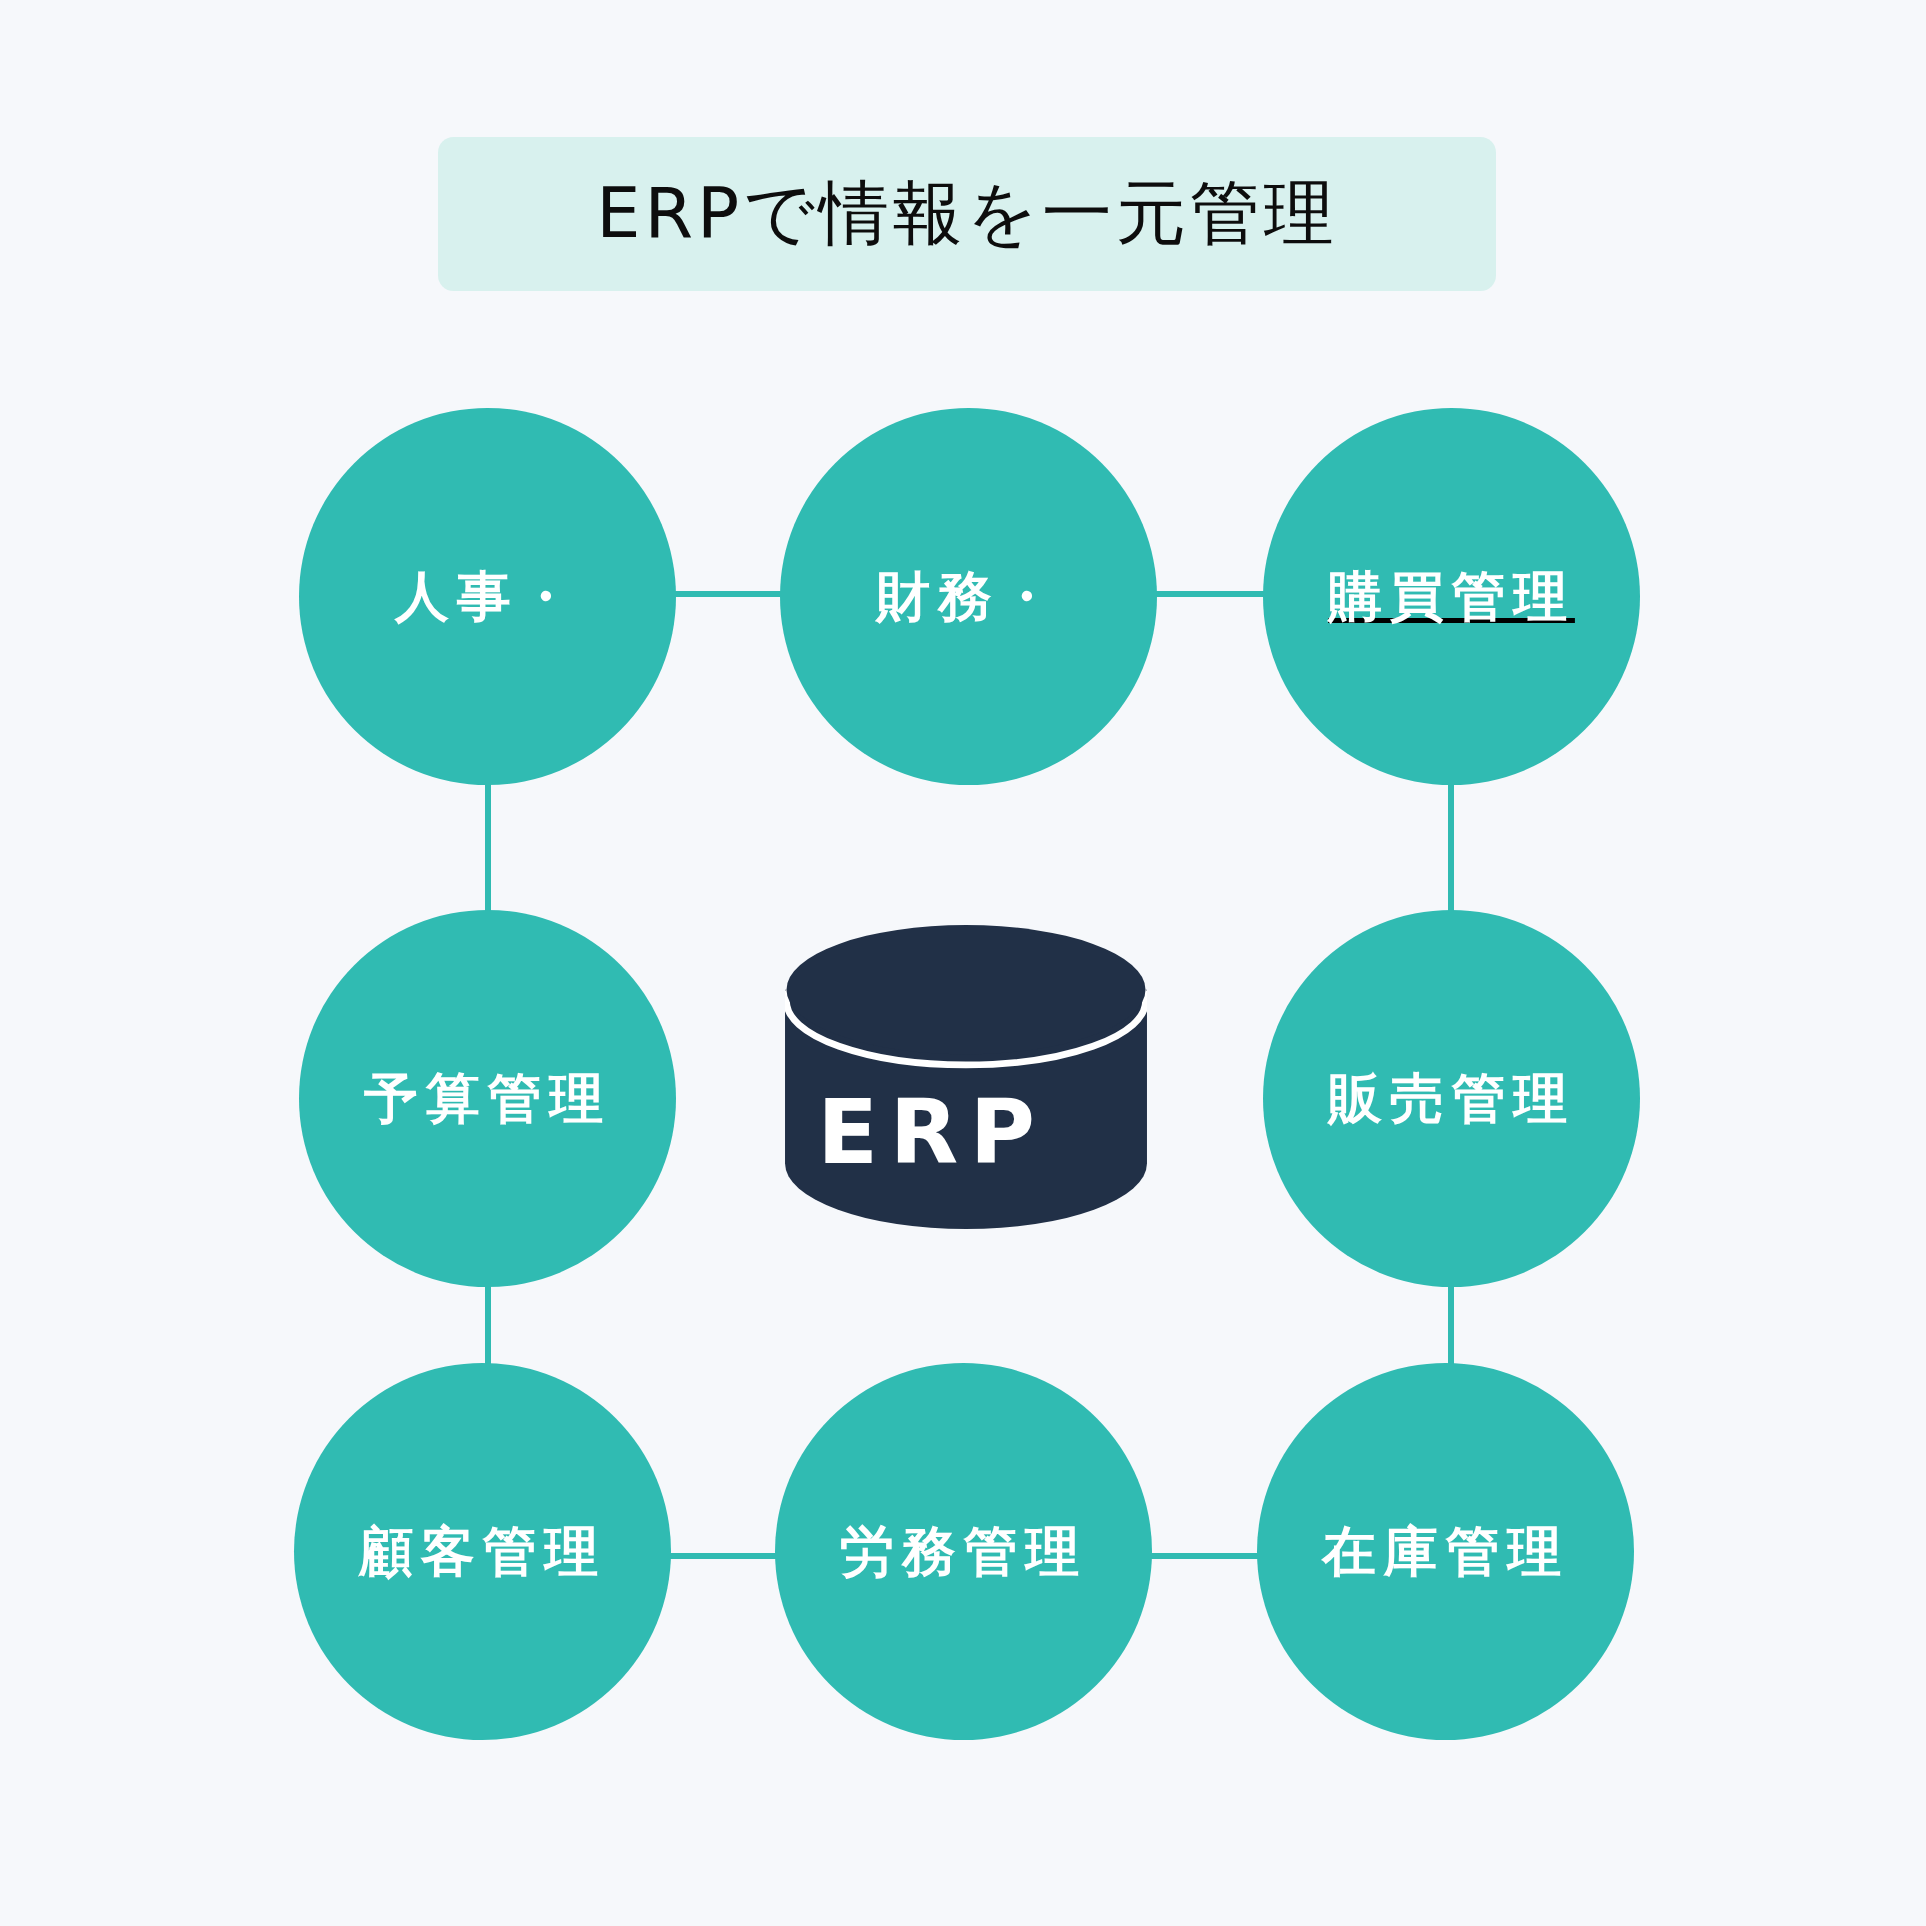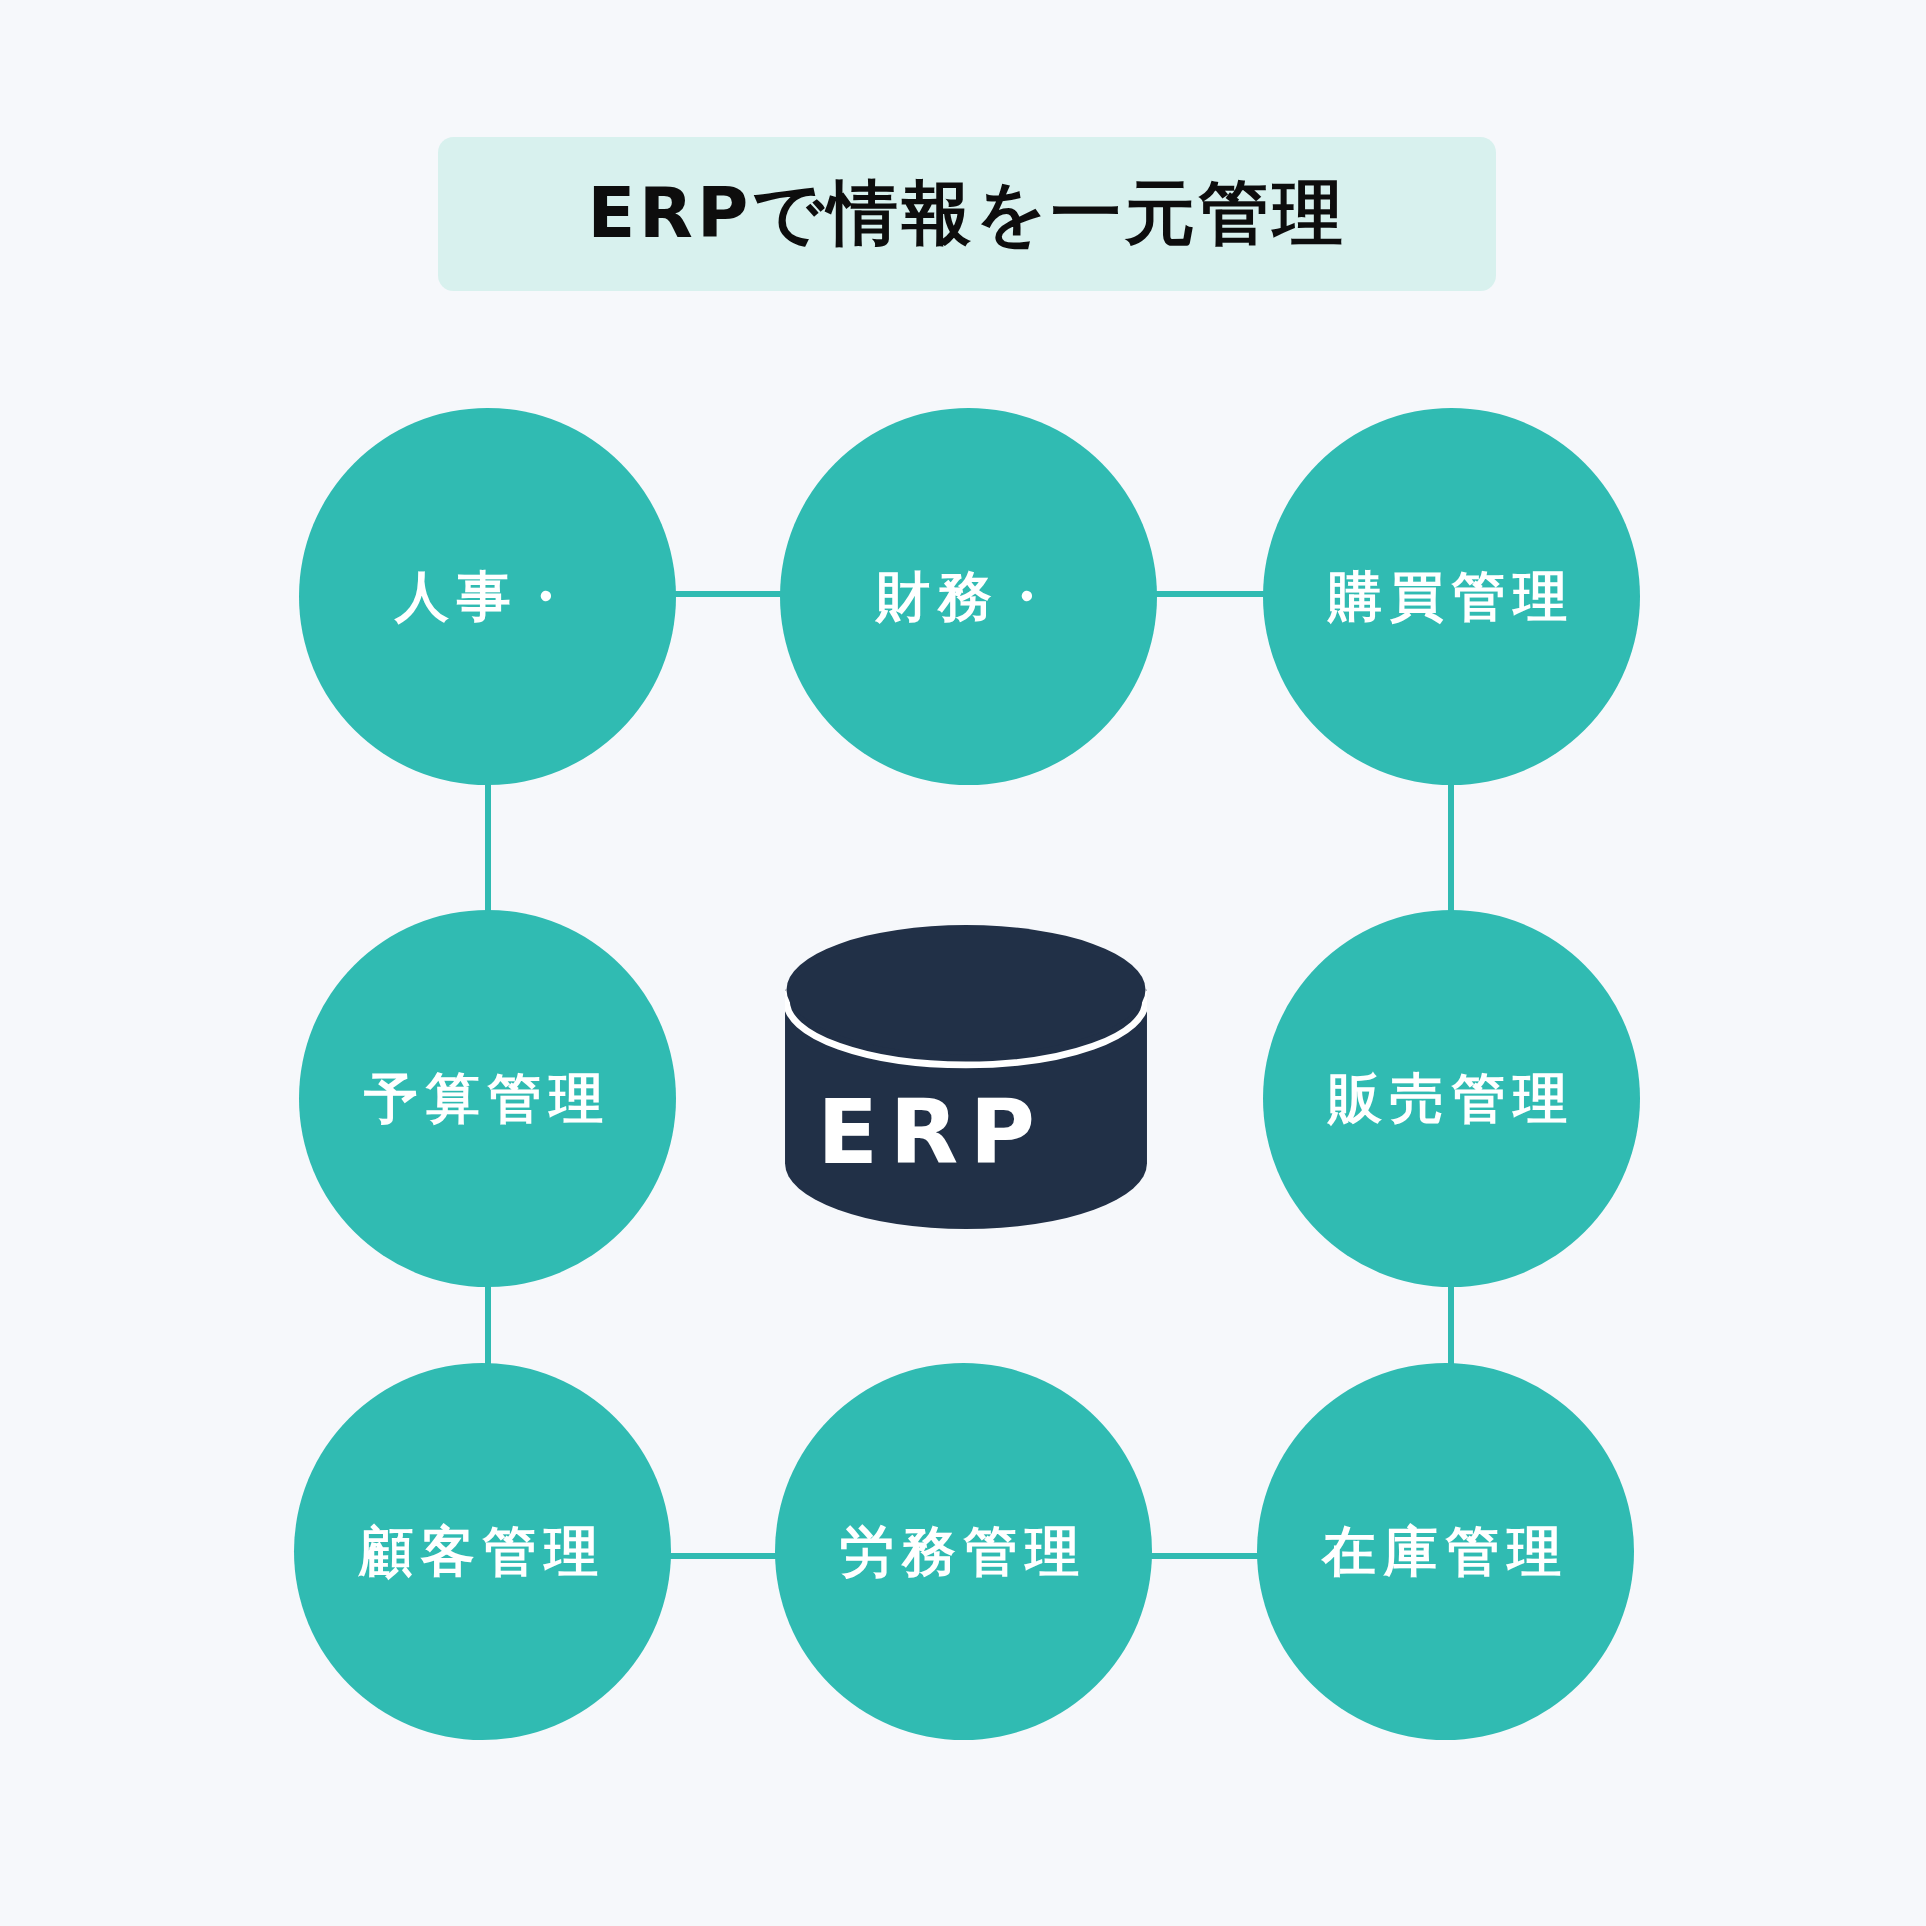--- a/index.html
+++ b/index.html
@@ -1,20 +1,20 @@
 <!DOCTYPE html>
 <html><head>
 <meta charset="utf-8">
 <style>
   html, body { margin:0; padding:0; }
   body { width:1926px; height:1926px; background:#f6f8fb; position:relative; overflow:hidden;
          font-family:"DejaVu Sans","Liberation Sans",sans-serif; }
   .title-box { position:absolute; left:438px; top:137px; width:1058px; height:154px;
                background:#d8f1ee; border-radius:15.4px; display:flex; align-items:center; justify-content:center; }
-  .title-text { font-size:70px; font-weight:bold; color:#0d0d0d; letter-spacing:3.9px; }
+  .title-text { font-size:70px; font-weight:normal; color:#0d0d0d; letter-spacing:3.9px; }
   .connector { position:absolute; background:#30bbb2; }
   .node { position:absolute; width:377px; height:377px; border-radius:50%; background:#30bbb2;
           display:flex; align-items:center; justify-content:center; flex-direction:column; text-align:center; }
   .node-label { color:#ffffff; font-weight:bold; font-size:54px; line-height:77px; letter-spacing:7.7px; white-space:nowrap; }
   .db { position:absolute; left:785px; top:924px; width:362px; height:305px; }
   .db-label { position:absolute; left:0; width:294px; top:160px; text-align:center; color:#ffffff;
               font-weight:bold; font-size:89px; letter-spacing:11.6px; line-height:97px; }
 </style>
 </head>
 <body>
@@ -31,21 +31,21 @@
 <div class="connector" style="left:1448px; top:1286px; width:5.8px; height:79px;"></div>
 <div class="connector" style="left:668px; top:1553px; width:108px; height:5.8px;"></div>
 <div class="connector" style="left:1150px; top:1553px; width:108px; height:5.8px;"></div>
 
 <div class="node" style="left:299px; top:408px;">
   <span class="node-label">人事・</span>
 </div>
 <div class="node" style="left:780px; top:408px;">
   <span class="node-label">財務・</span>
 </div>
-<div class="node" style="left:1263px; top:408px;">
+<div class="node" style="left:1263px; top:408px;text-decoration:underline;">
   <span class="node-label">購買管理</span>
 </div>
 <div class="node" style="left:299px; top:910px;">
   <span class="node-label">予算管理</span>
 </div>
 <div class="node" style="left:1263px; top:910px;text-align:right;">
   <span class="node-label">販売管理</span>
 </div>
 <div class="node" style="left:294px; top:1363px;">
   <span class="node-label">顧客管理</span>

